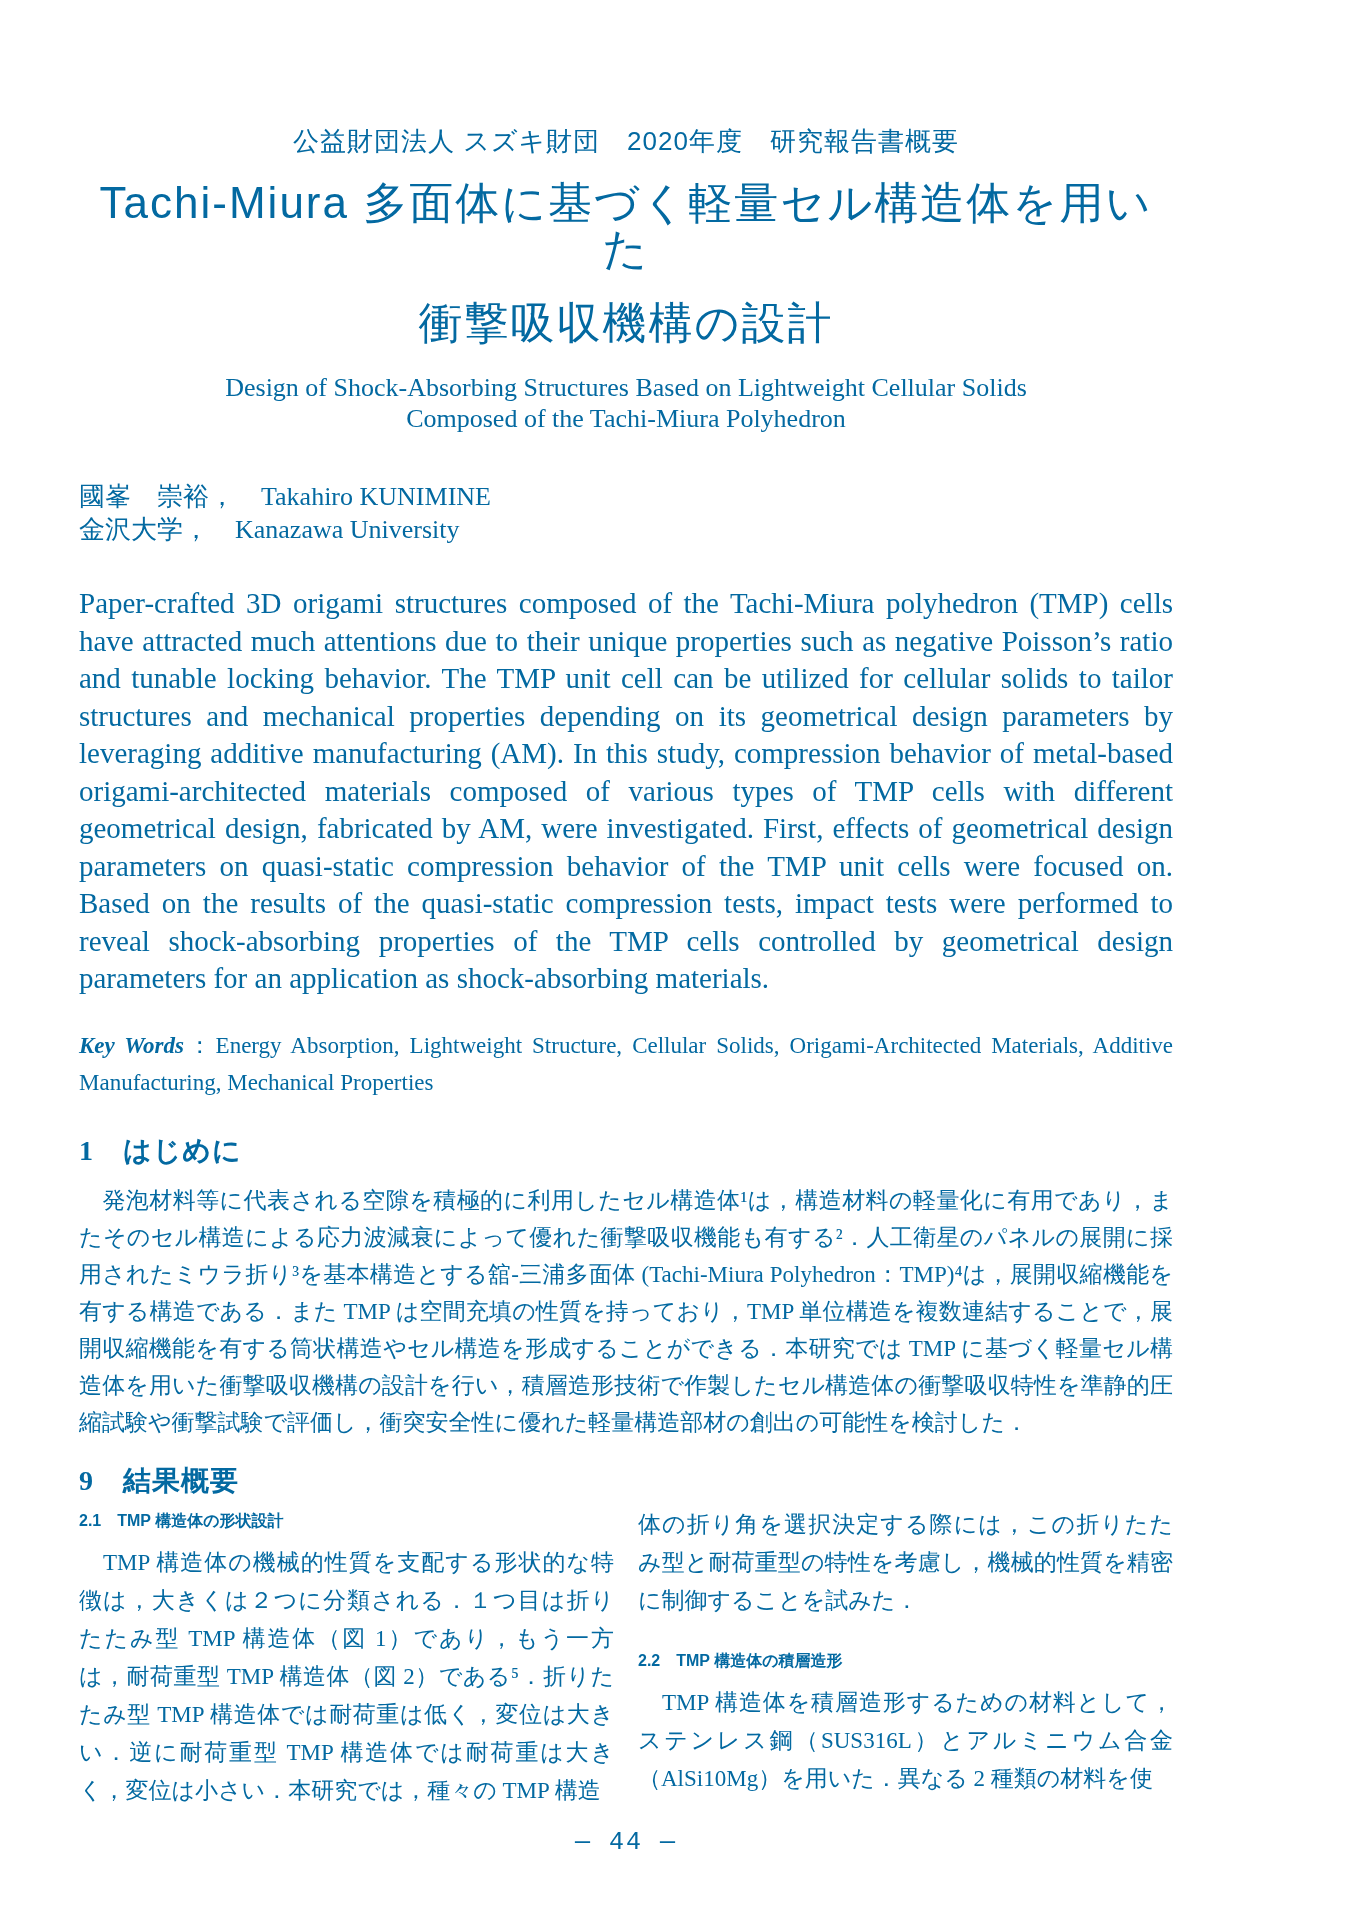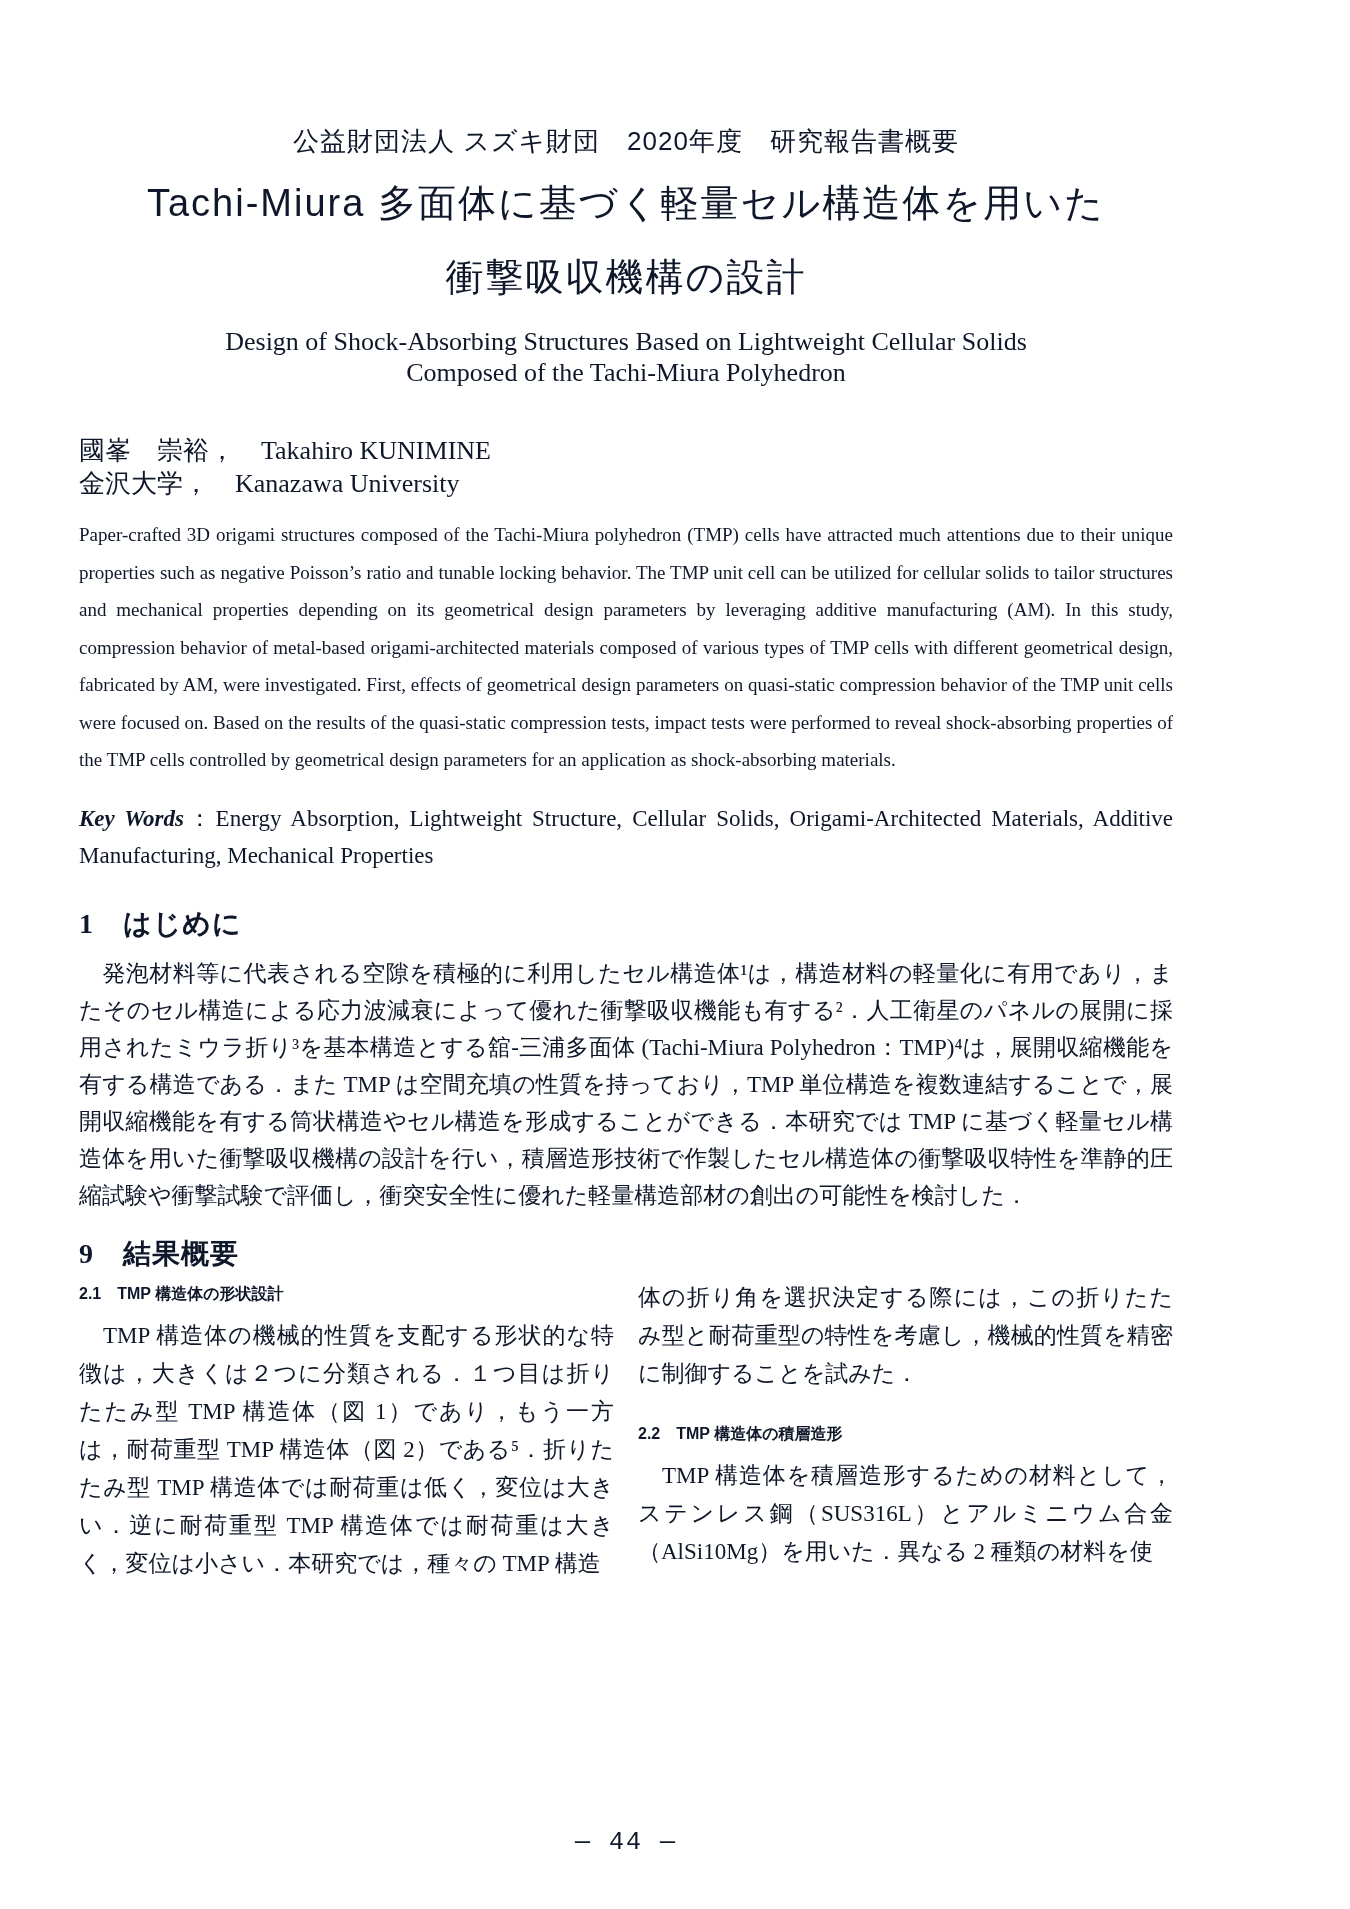--- a/index.html
+++ b/index.html
@@ -5,42 +5,42 @@
   html, body {
     margin: 0;
     padding: 0;
     background: #ffffff;
   }
   .page {
     position: relative;
     width: 1252px;
     height: 1909px;
     background: #ffffff;
-    color: #0f172a;
+    color: #0369a1;
     overflow: hidden;
     font-family: "Liberation Serif", "DejaVu Serif", serif;
   }
   .content {
     width: 1094px;
     margin: 0 auto;
     padding-top: 126px;
   }
   
   .doc-header {
     text-align: center;
     font-family: "Liberation Sans", "DejaVu Sans", sans-serif;
     font-size: 26px;
     line-height: 30px;
     letter-spacing: 1px;
   }
   
   .title-ja {
     text-align: center;
     font-family: "Liberation Sans", "DejaVu Sans", sans-serif;
-    font-size: 38px;
+    font-size: 44px;
     line-height: 46px;
     font-weight: normal;
     letter-spacing: 2px;
   }
   .title-ja-1 { margin-top: 24px; }
   .title-ja-2 { margin-top: 28px; }
   
   .title-en {
     margin-top: 26px;
     text-align: center;
@@ -48,22 +48,22 @@
     line-height: 31px;
   }
   
   .author-block {
     margin-top: 46px;
     font-size: 26px;
     line-height: 33px;
   }
   
   .abstract {
-    margin-top: 16px;
-    font-size: 19px;
+    margin-top: 39px;
+    font-size: 29px;
     line-height: 37.5px;
     text-align: justify;
     text-justify: inter-ideograph;
   }
   
   .keywords {
     margin-top: 21px;
     font-size: 23px;
     line-height: 37.5px;
     text-align: justify;

